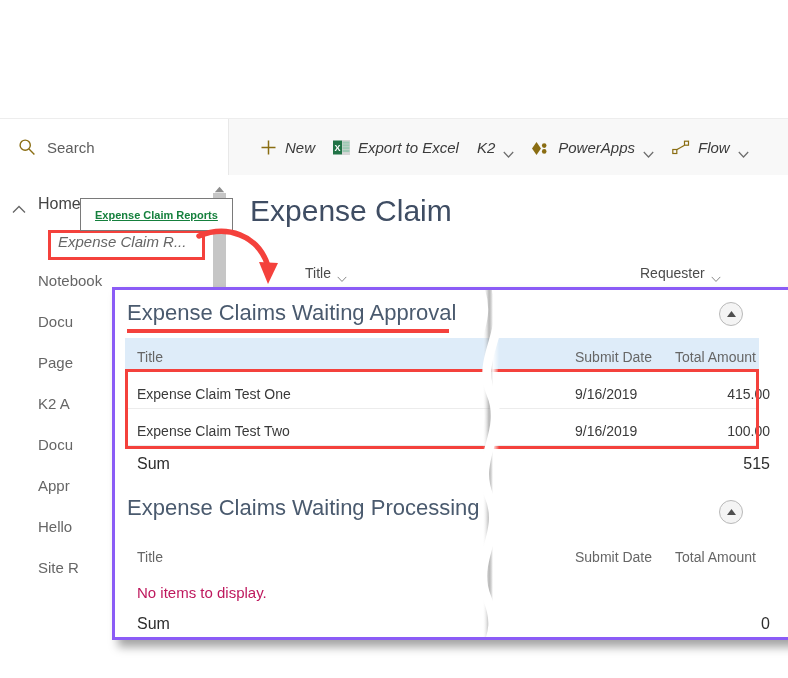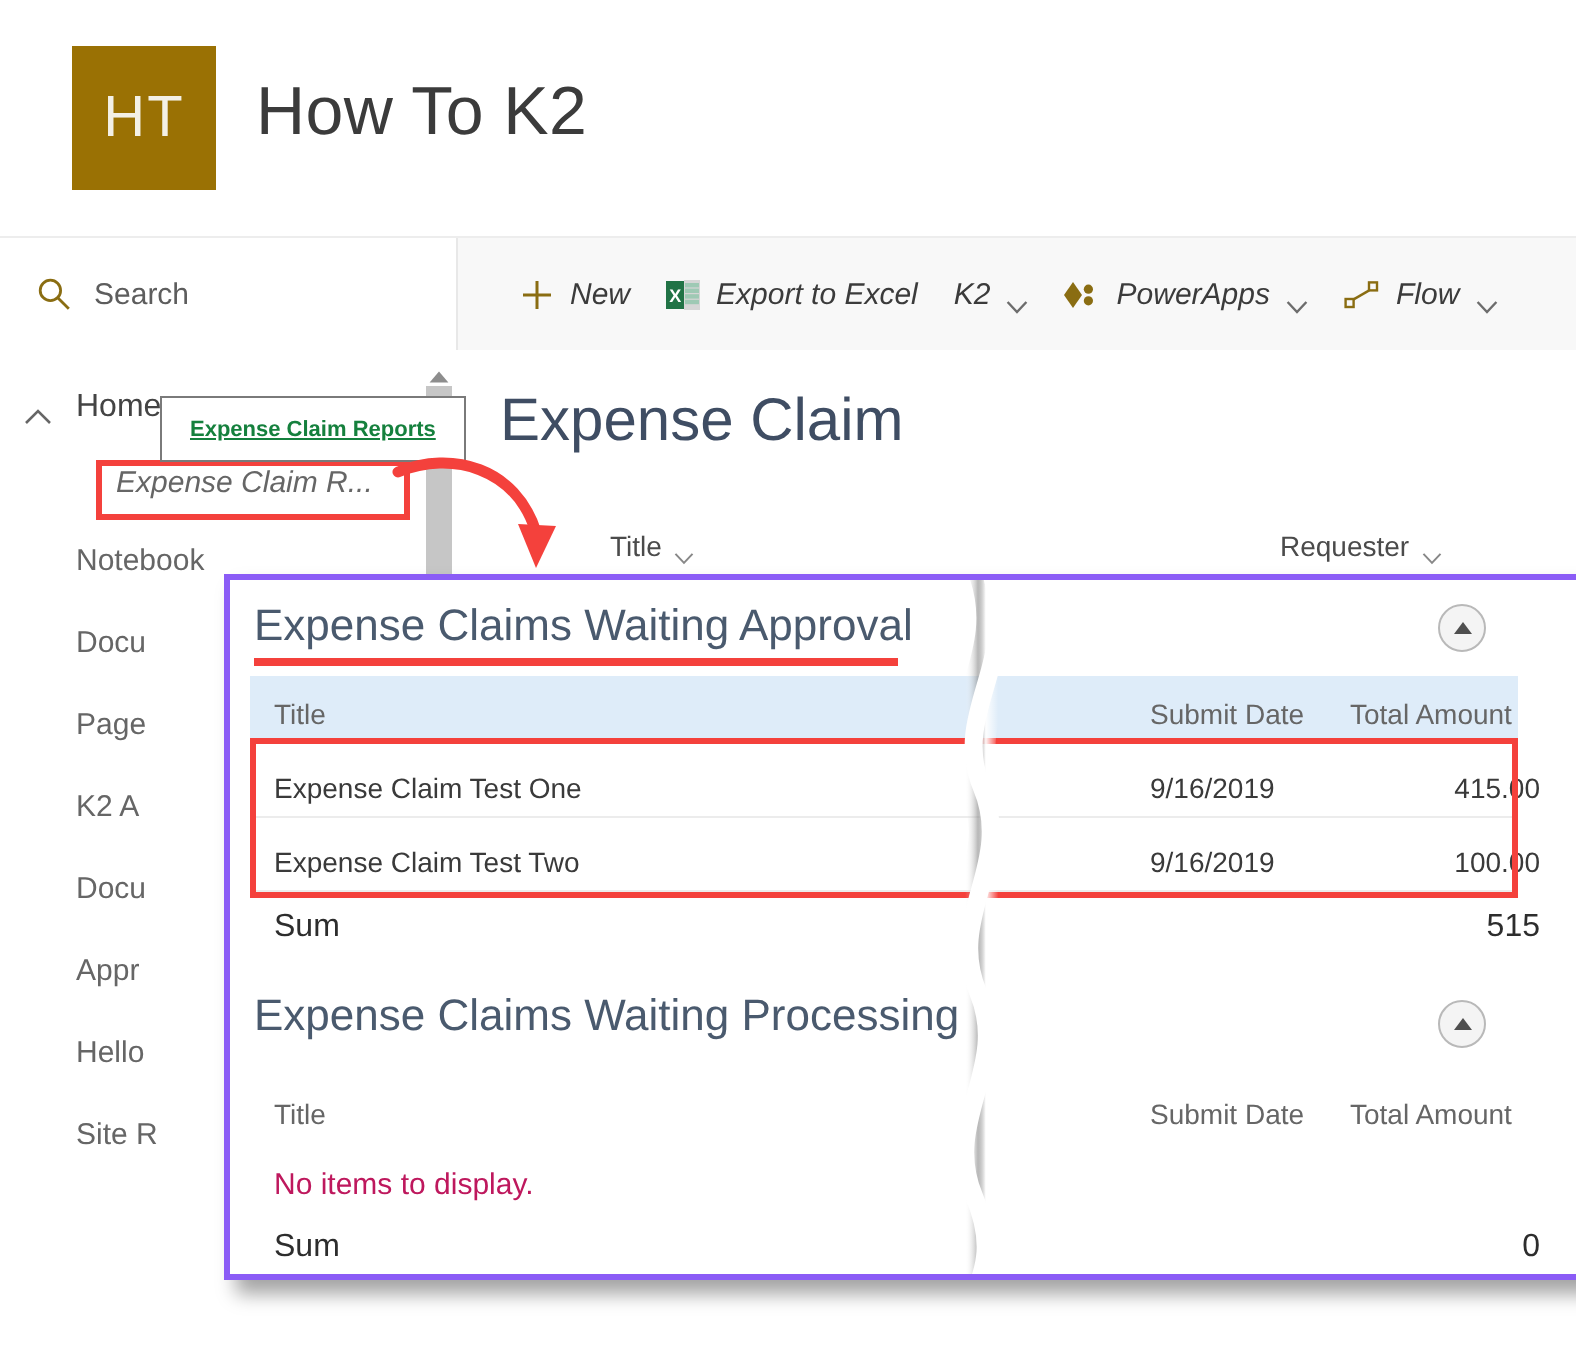--- a/index.html
+++ b/index.html
@@ -345,24 +345,20 @@
 
   .col-title   { left: 22px; }
   .col-date    { left: 460px; }
   .col-amount  { left: 560px; width: 95px; }
   .col-sumval  { left: 560px; width: 95px; }
 </style>
 </head>
 <body>
 
 <div class="site-header">
-  <div class="logo-tile">
-    <span>HT</span>
-  </div>
-  <div class="site-title">How To K2</div>
 </div>
 
 <div class="commandbar">
 
   <div class="search-zone">
     <span class="search-icon">
       <svg viewBox="0 0 18 18" fill="none" stroke="currentColor" stroke-width="1.4">
         <circle cx="7.2" cy="7.2" r="5.1"></circle>
           <line x1="11" y1="11" x2="16.4" y2="16.4"></line>
       </svg>

